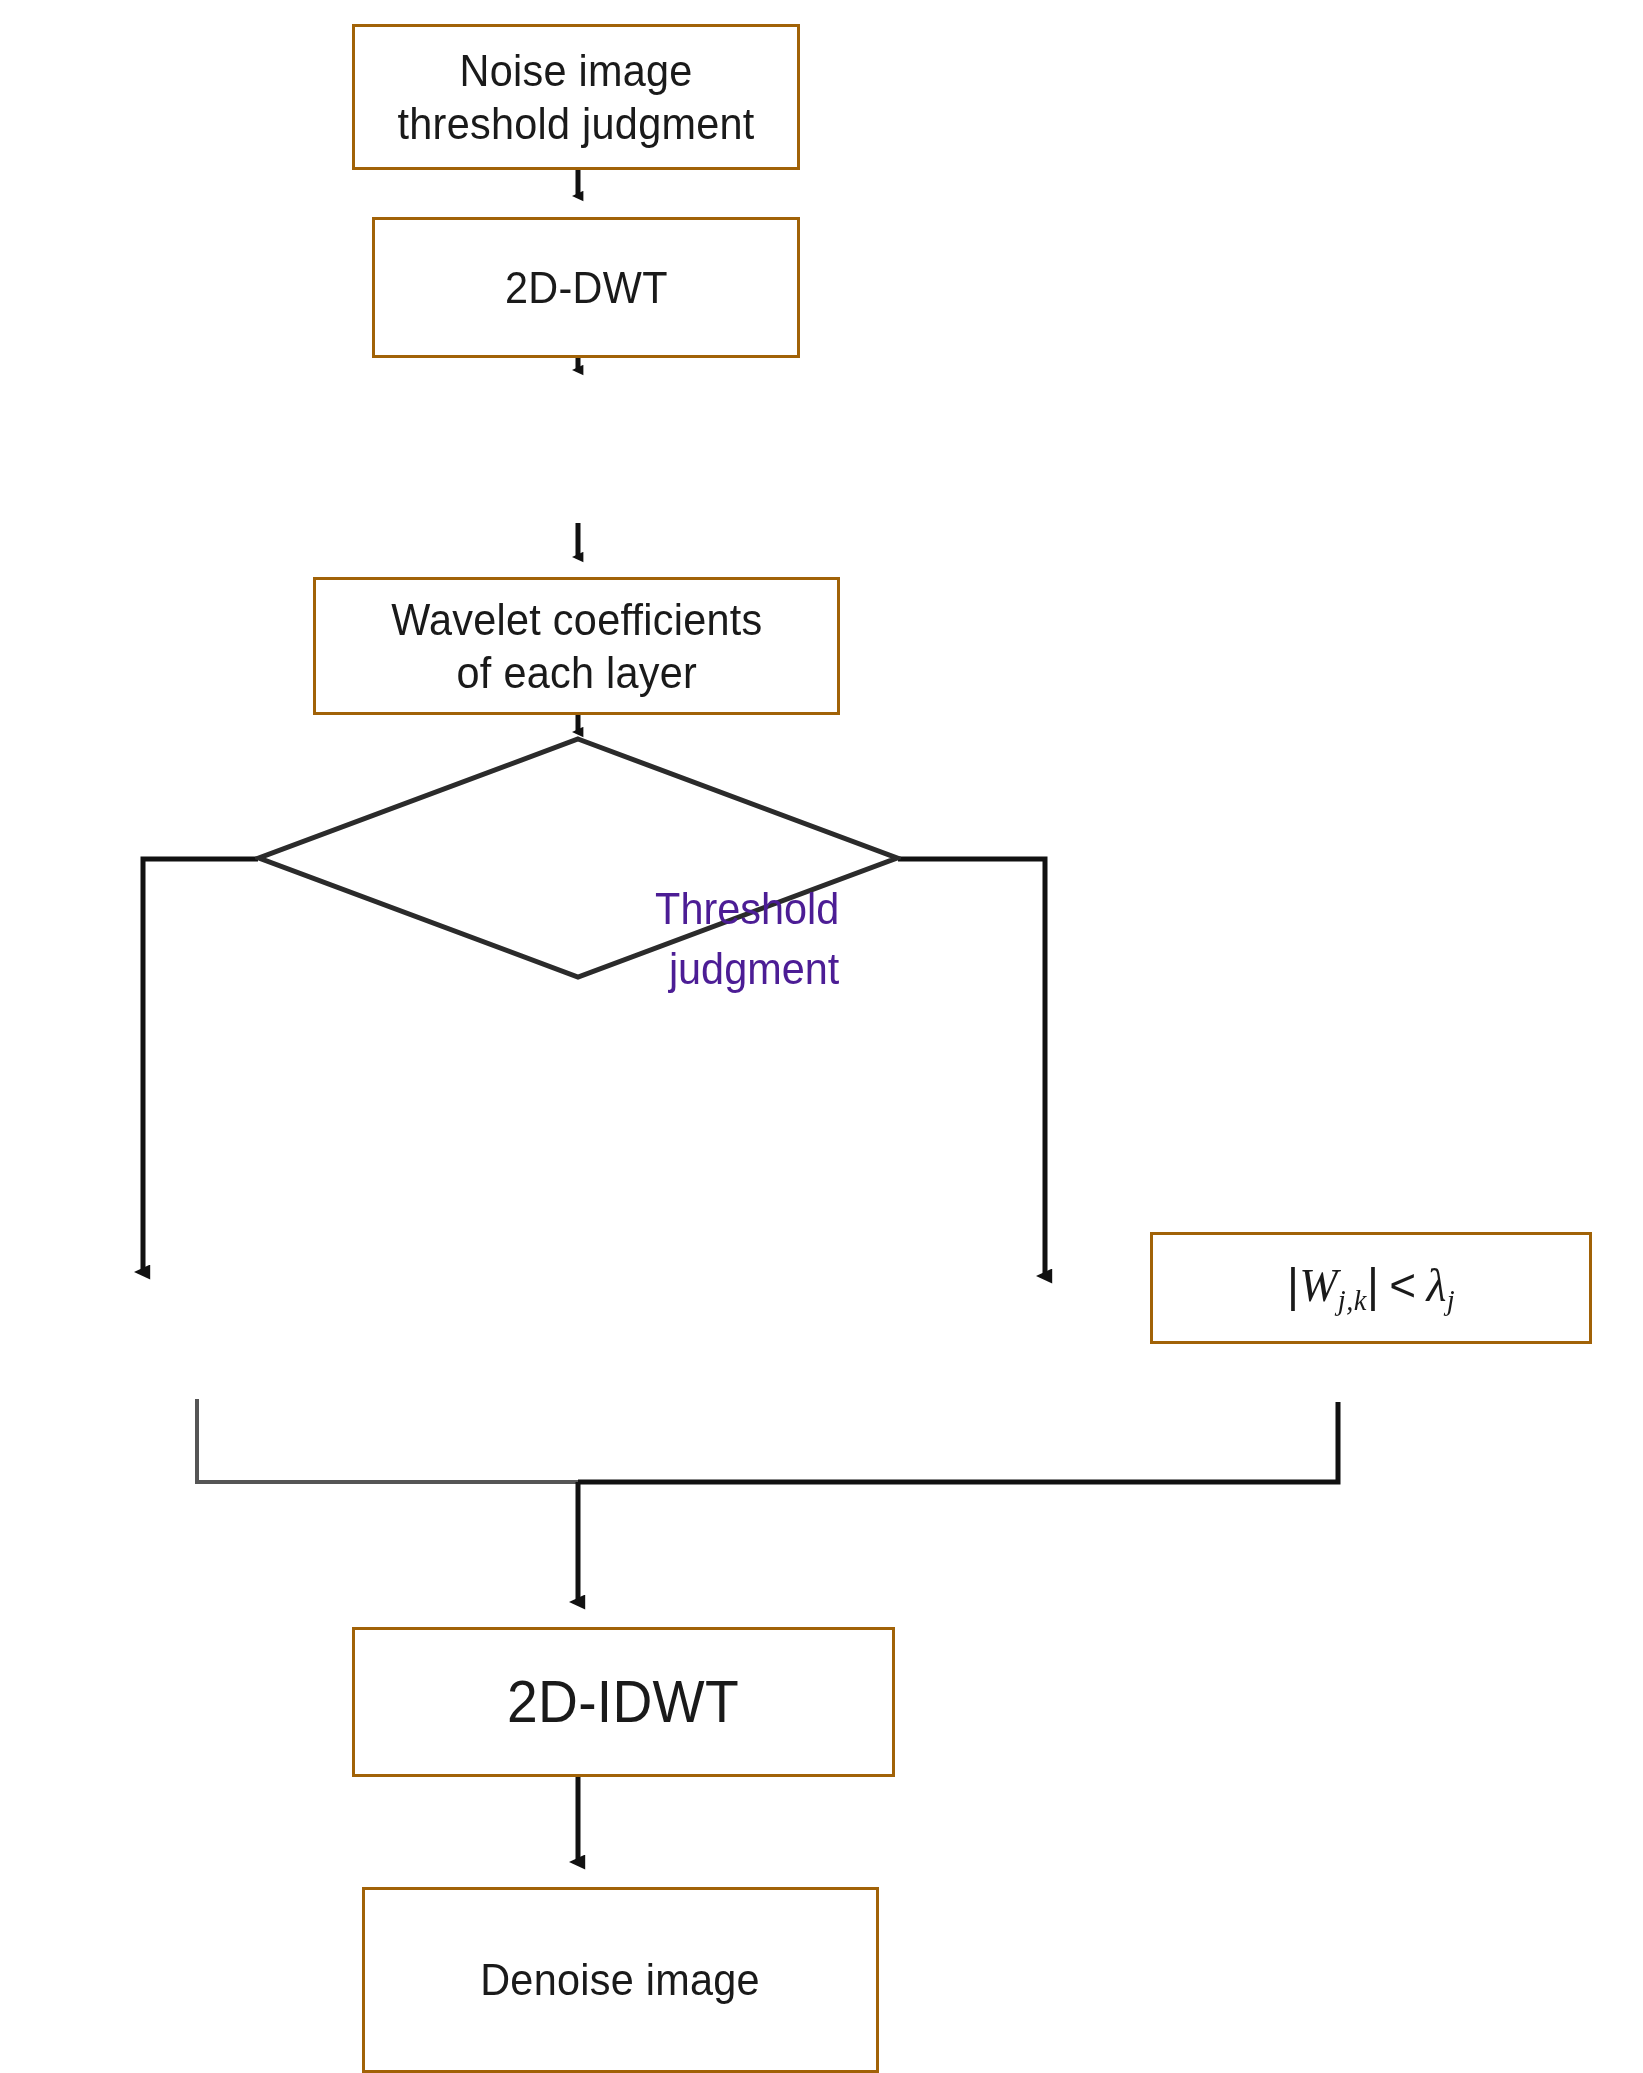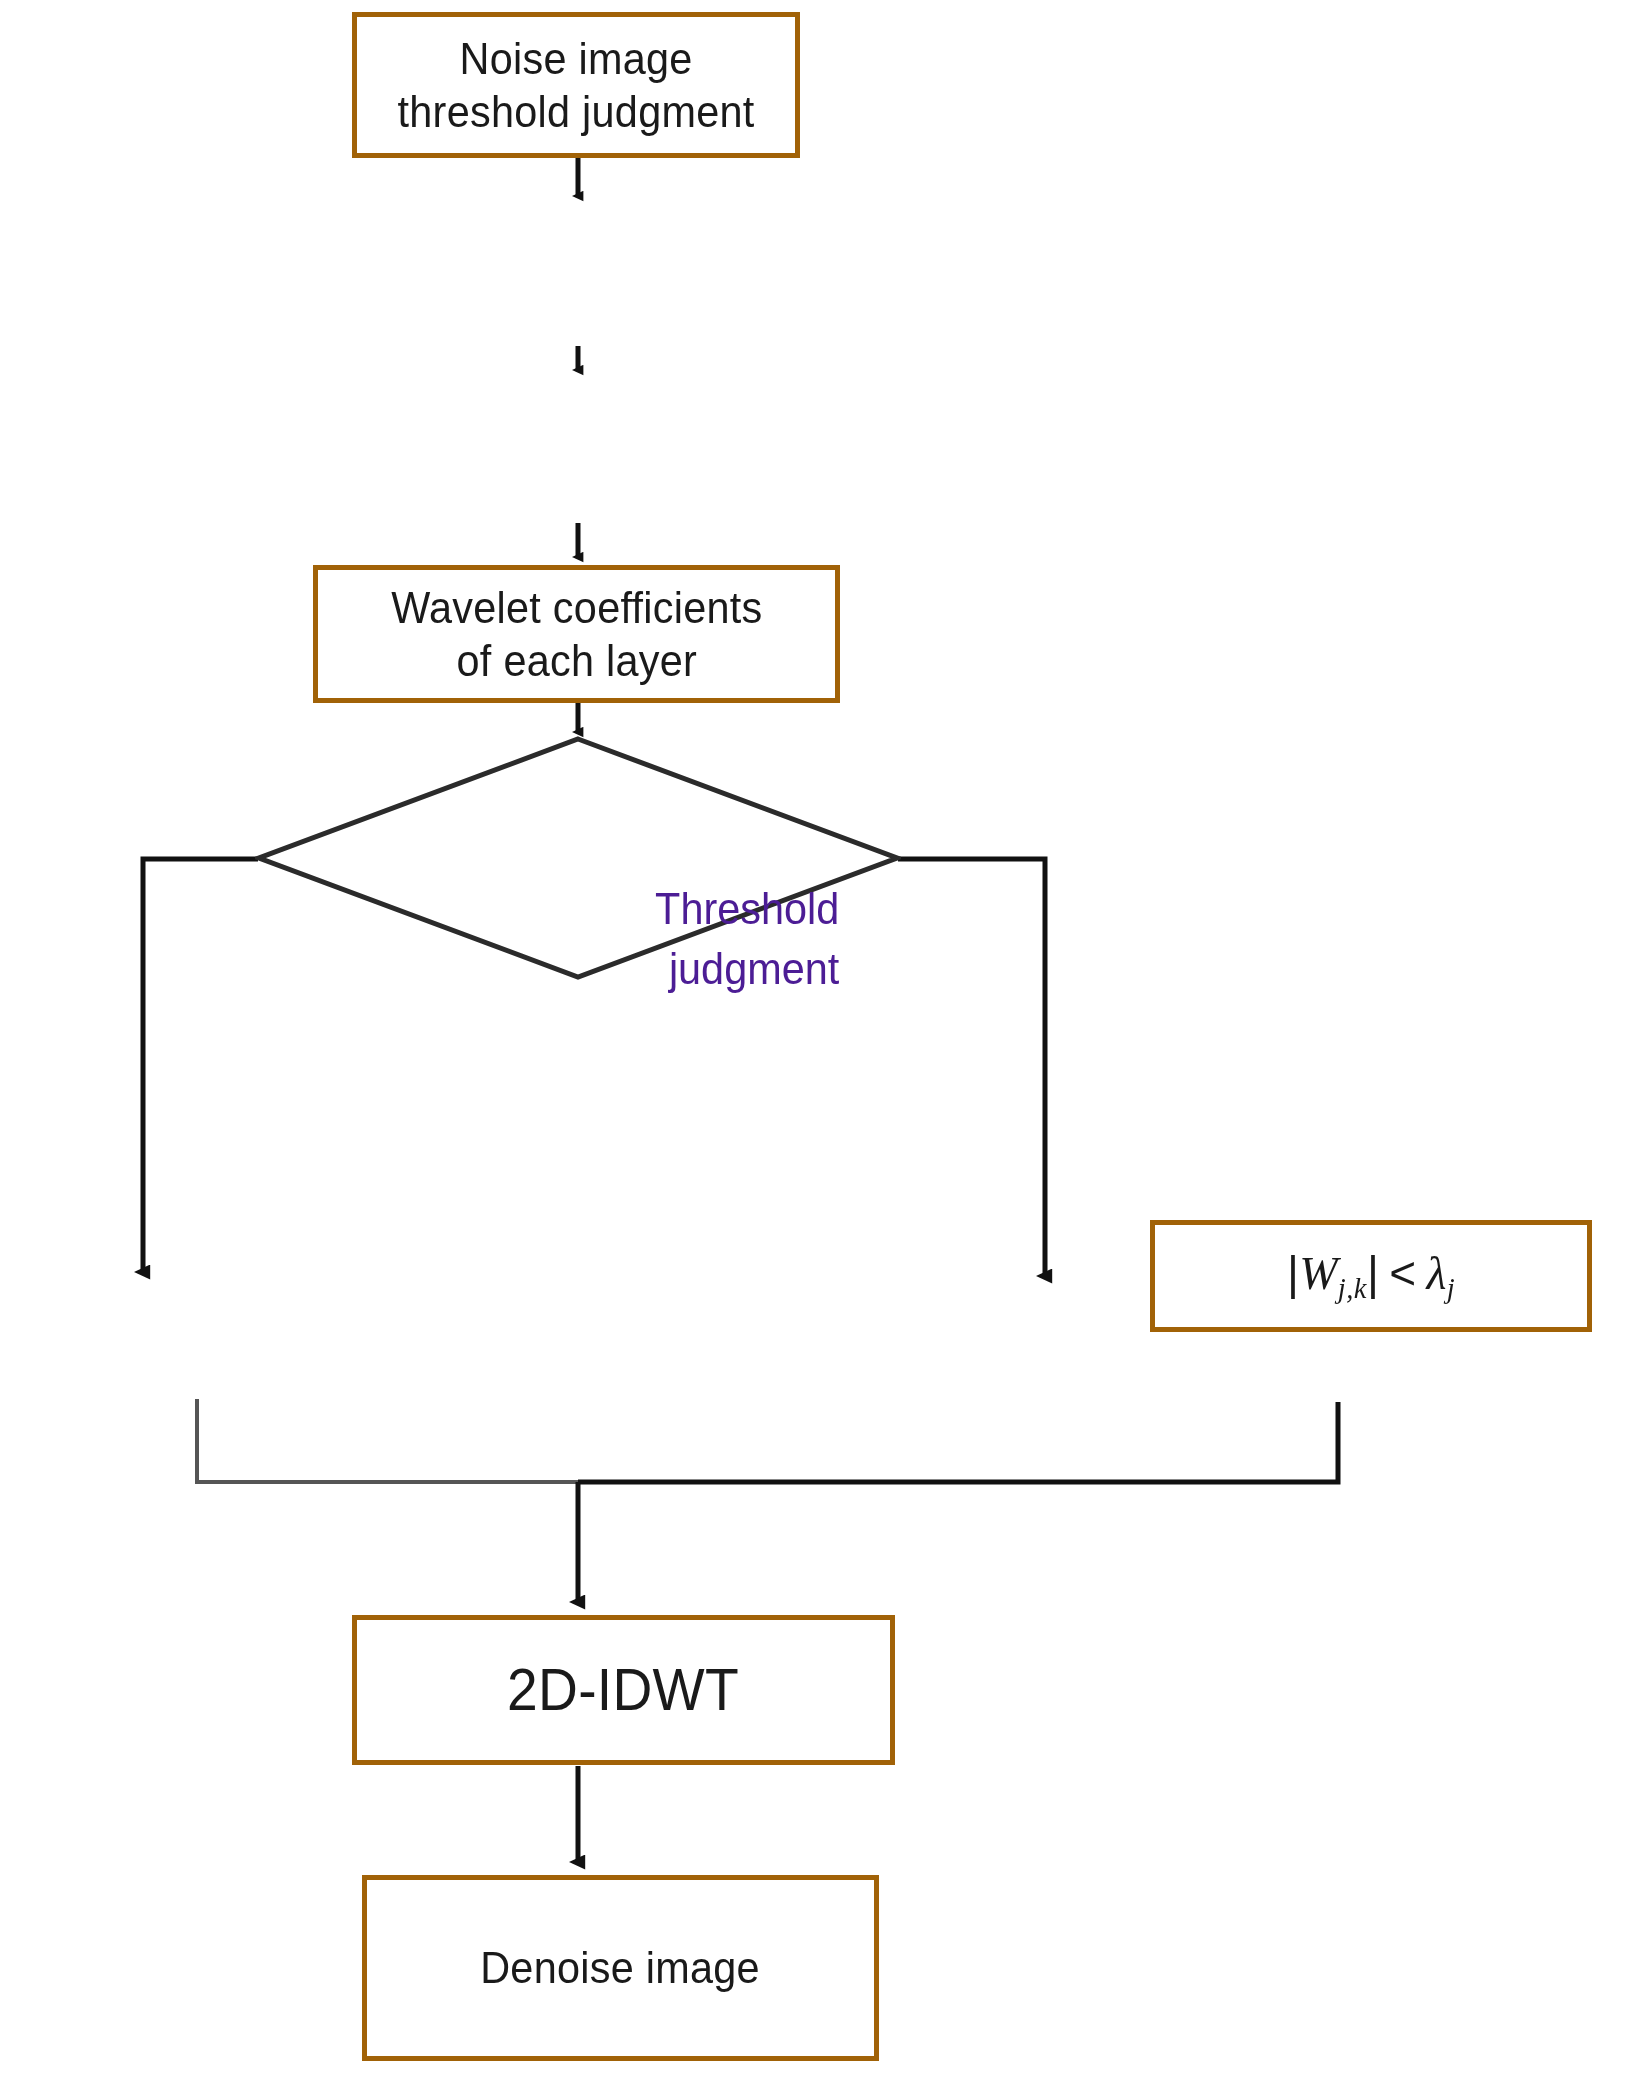--- a/index.html
+++ b/index.html
@@ -11,30 +11,31 @@
     position: relative;
     width: 1643px;
     height: 2073px;
     background: #ffffff;
     overflow: hidden;
     font-family: "Liberation Sans", "DejaVu Sans", sans-serif;
   }
   .node {
     position: absolute;
     box-sizing: border-box;
-    border: 5px solid #a16207;
+    border: 3px solid #a16207;
     background: #ffffff;
     display: flex;
     align-items: center;
     justify-content: center;
     text-align: center;
     color: #1a1a1a;
     line-height: 1.18;
     letter-spacing: 0.3px;
     font-weight: 400;
+    margin-top: 12px;
   }
   .node .label {
     display: block;
     white-space: pre-line;
     transform: scaleX(0.92);
   }
 
   
   #n-noise      { left: 352px;  top: 12px;   width: 448px; height: 146px; font-size: 45px; }
   #n-dwt        { left: 372px;  top: 205px;  width: 428px; height: 141px; font-size: 45px; }
@@ -133,20 +134,23 @@
     <line x1="578" y1="1482" x2="578" y2="1602" stroke="#111111" stroke-width="5" marker-end="url(#ahbig)"></line>
 
     <line x1="578" y1="1766" x2="578" y2="1862" stroke="#111111" stroke-width="5" marker-end="url(#ahbig)"></line>
   </svg>
 
   <div class="node" id="n-noise">
     <span class="label">Noise image
 threshold judgment</span>
   </div>
 
+  <div class="node" id="n-dwt">
+    <span class="label">2D-DWT</span>
+  </div>
 
 
   <div class="node" id="n-coeffs">
     <span class="label">Wavelet coefficients
 of each layer</span>
   </div>
 
   <div id="diamond-wrap">
     <svg viewBox="0 0 646 246" width="646" height="246" xmlns="http://www.w3.org/2000/svg">
       <polygon points="323,4 642,123 323,242 4,123" fill="#ffffff" stroke="#2b2b2b" stroke-width="5"></polygon>

